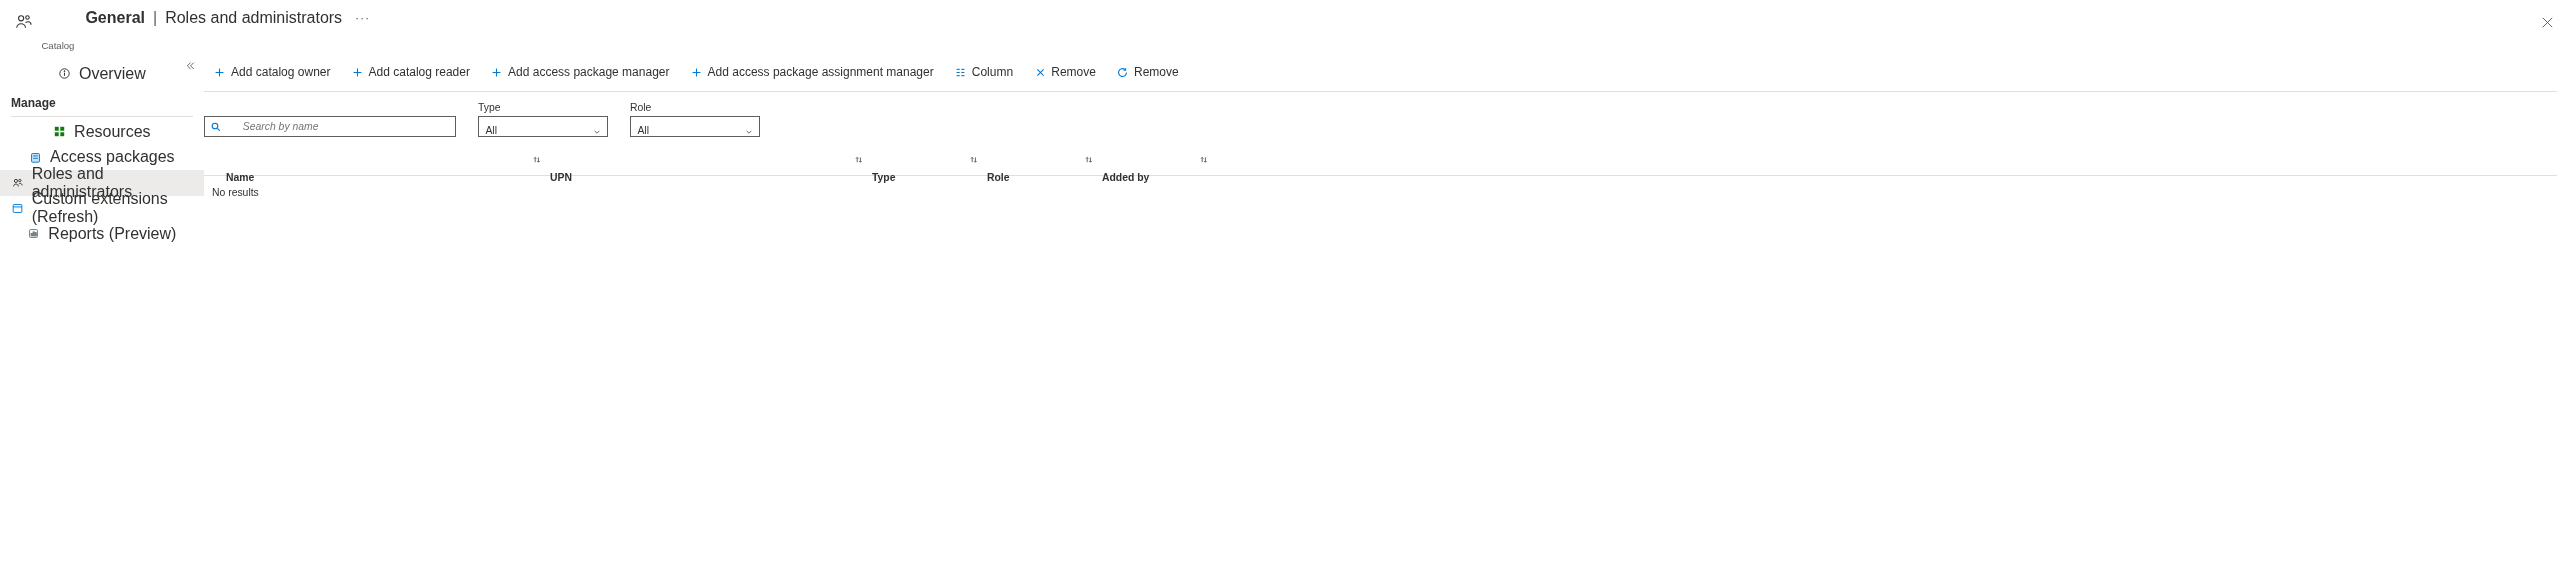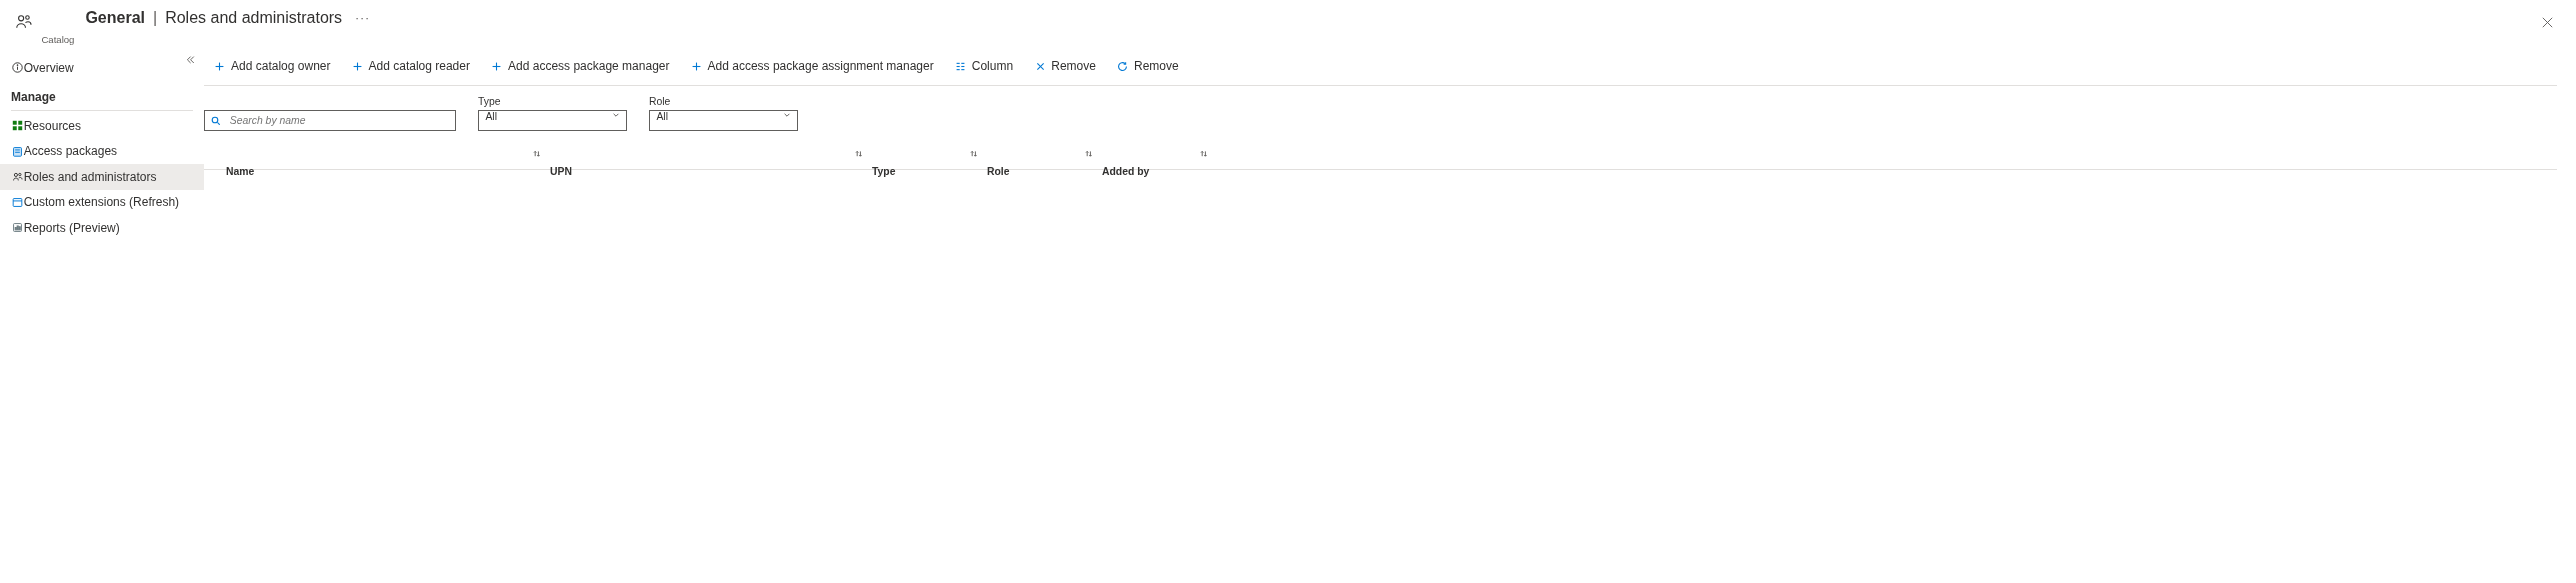--- a/index.html
+++ b/index.html
@@ -17,46 +17,46 @@
 
   
   .header { display: flex; align-items: flex-start; padding: 8px 16px 4.8px 11px; }
   .header-icon { width: 24px; height: 24px; display:flex; align-items:center; justify-content:center; margin-right:6.4px; margin-top:1.6px; color:#323130; }
   .header-titles { flex: 1; }
   .header-title-line { display:flex; align-items:center; gap:8px; }
   .header-title { font-size: 16px; font-weight: 600; margin-left: 44px; }
   .header-sep { font-size: 16px; font-weight: 300; color:#605e5c; }
   .header-subtitle-big { font-size: 16px; font-weight: 400; color:#323130; }
   .header-more { font-size:12.7px; color:#605e5c; padding:3.2px 4.8px; cursor:pointer; letter-spacing:0.8px; }
-  .header-crumb { font-size: 9.6px; color:#605e5c; margin-top:6px; }
+  .header-crumb { font-size: 9.6px; color:#605e5c; margin-top:12px; }
   .header-close { width:25.5px; height:25.5px; display:flex; align-items:center; justify-content:center; cursor:pointer; color:#605e5c; margin-top:1.6px; }
 
   
   .body { display:flex; flex:1; min-height:0; }
   .sidebar { width: 204px; position:relative; padding-top:4.8px; }
   .collapse-btn { position:absolute; top:0; right:4.8px; width:19px; height:19px; display:flex; align-items:center; justify-content:center; cursor:pointer; color:#605e5c; }
-  .nav-item { display:flex; align-items:center; height:25.5px; padding:0 11px; cursor:pointer; font-size:12px; }
+  .nav-item { display:flex; align-items:center; height:25.5px; padding:0 11px; gap:8px; cursor:pointer; font-size:16px;justify-content:center; }
   .nav-item.active { background:#edebe9; }
   .nav-section-header { padding: 9.6px 11px 4.8px; font-size:12px; font-weight:600; color:#323130; }
   .nav-section-divider { border-bottom:0.8px solid #e1dfdd; margin:1.6px 11px 1.6px; }
   .nav-icon { width:12.7px; height:12.7px; display:flex; align-items:center; justify-content:center; flex:0 0 12.7px; }
 
   
   .main { flex:1; display:flex; flex-direction:column; padding:0 19px 0 0; }
   .toolbar { display:flex; align-items:center; gap:11px; padding:3.2px 0 6.4px 4.8px; border-bottom:0.8px solid #e1dfdd; flex-wrap:wrap; }
   .tbtn { display:flex; align-items:center; gap:4.8px; height:25.5px; padding:0 4.8px; font-size:12px; color:#323130; cursor:pointer; border:none; background:none; }
   .tbtn .ticon { color:#0078d4; width:12.7px; height:12.7px; display:flex; align-items:center; justify-content:center; }
 
   .filters { display:flex; align-items:flex-end; gap:22px; padding:9.6px 0 6.4px 0; }
-  .search-wrap { display:flex; align-items:center; border:0.8px solid #605e5c; height:21px; width:252px; padding:0 4.8px; gap:7px; }
+  .search-wrap { display:flex; align-items:center; border:0.8px solid #605e5c; height:21px; width:252px; padding:0 4.8px; gap:20px; }
   .search-wrap input { border:none; outline:none; flex:1; font-size:10.4px; font-style:italic; color:#605e5c; background:transparent; }
   .search-icon { color:#0078d4; width:11px; height:11px; display:flex; align-items:center; justify-content:center; }
   .filter-col { display:flex; flex-direction:column; gap:3.2px; }
   .filter-label { font-size:10.4px; color:#323130; }
-  .select { display:flex; align-items:flex-start; justify-content:space-between; border:0.8px solid #605e5c; height:21px; width:149px; padding:0 6.4px; cursor:pointer; font-size:10.4px; }
+  .select { display:flex; align-items:flex-end; justify-content:space-between; border:0.8px solid #605e5c; height:21px; width:130px; padding:0 6.4px; cursor:pointer; font-size:10.4px; }
   .select .chev { color:#605e5c; }
 
   .table-header { display:flex; align-items:center; height:33px; border-bottom:0.8px solid #e1dfdd; font-size:10.4px; font-weight:600; color:#323130; }
   .th { display:flex; align-items:center; gap:4.8px; padding:0 8px;margin-top:36px; }
   .sort-ic { color:#605e5c; width:11px; height:11px; display:flex; align-items:center; justify-content:center; cursor:pointer; }
   .th-name  { width:327px; padding-left:22px; }
   .th-upn   { width:311px; }
   .th-type  { width:104px; }
   .th-role  { width:104px; }
   .th-added { width:104px; }
@@ -324,17 +324,18 @@
           <span>Added by</span>
         </div>
         <span class="sort-ic">
             <svg width="9.6" height="9.6" viewBox="0 0 12 12" stroke="currentColor" stroke-width="1.2" fill="none">
               <path d="M4 9V3M4 3L2.5 4.5M4 3L5.5 4.5"></path>
               <path d="M8 3v6M8 9l1.5-1.5M8 9L6.5 7.5"></path>
             </svg>
           </span>
       </div>
 
+      <div class="no-results">No results</div>
 
     </div>
   </div>
 </div>
 
 
 </body></html>

